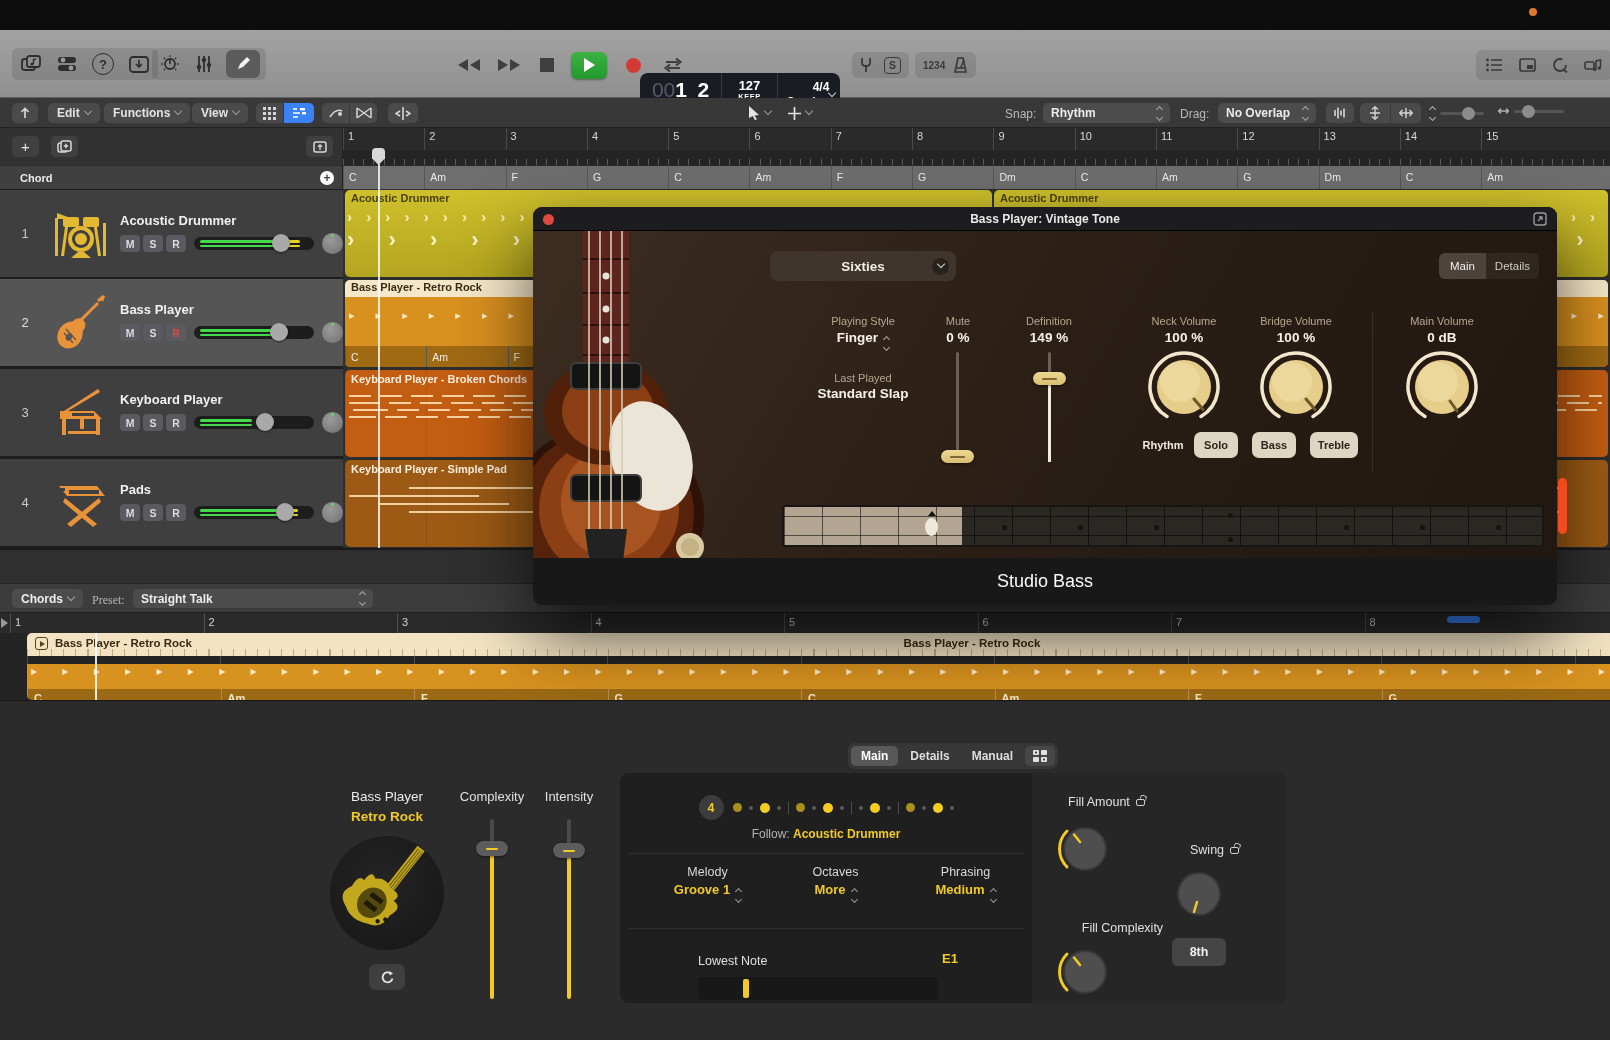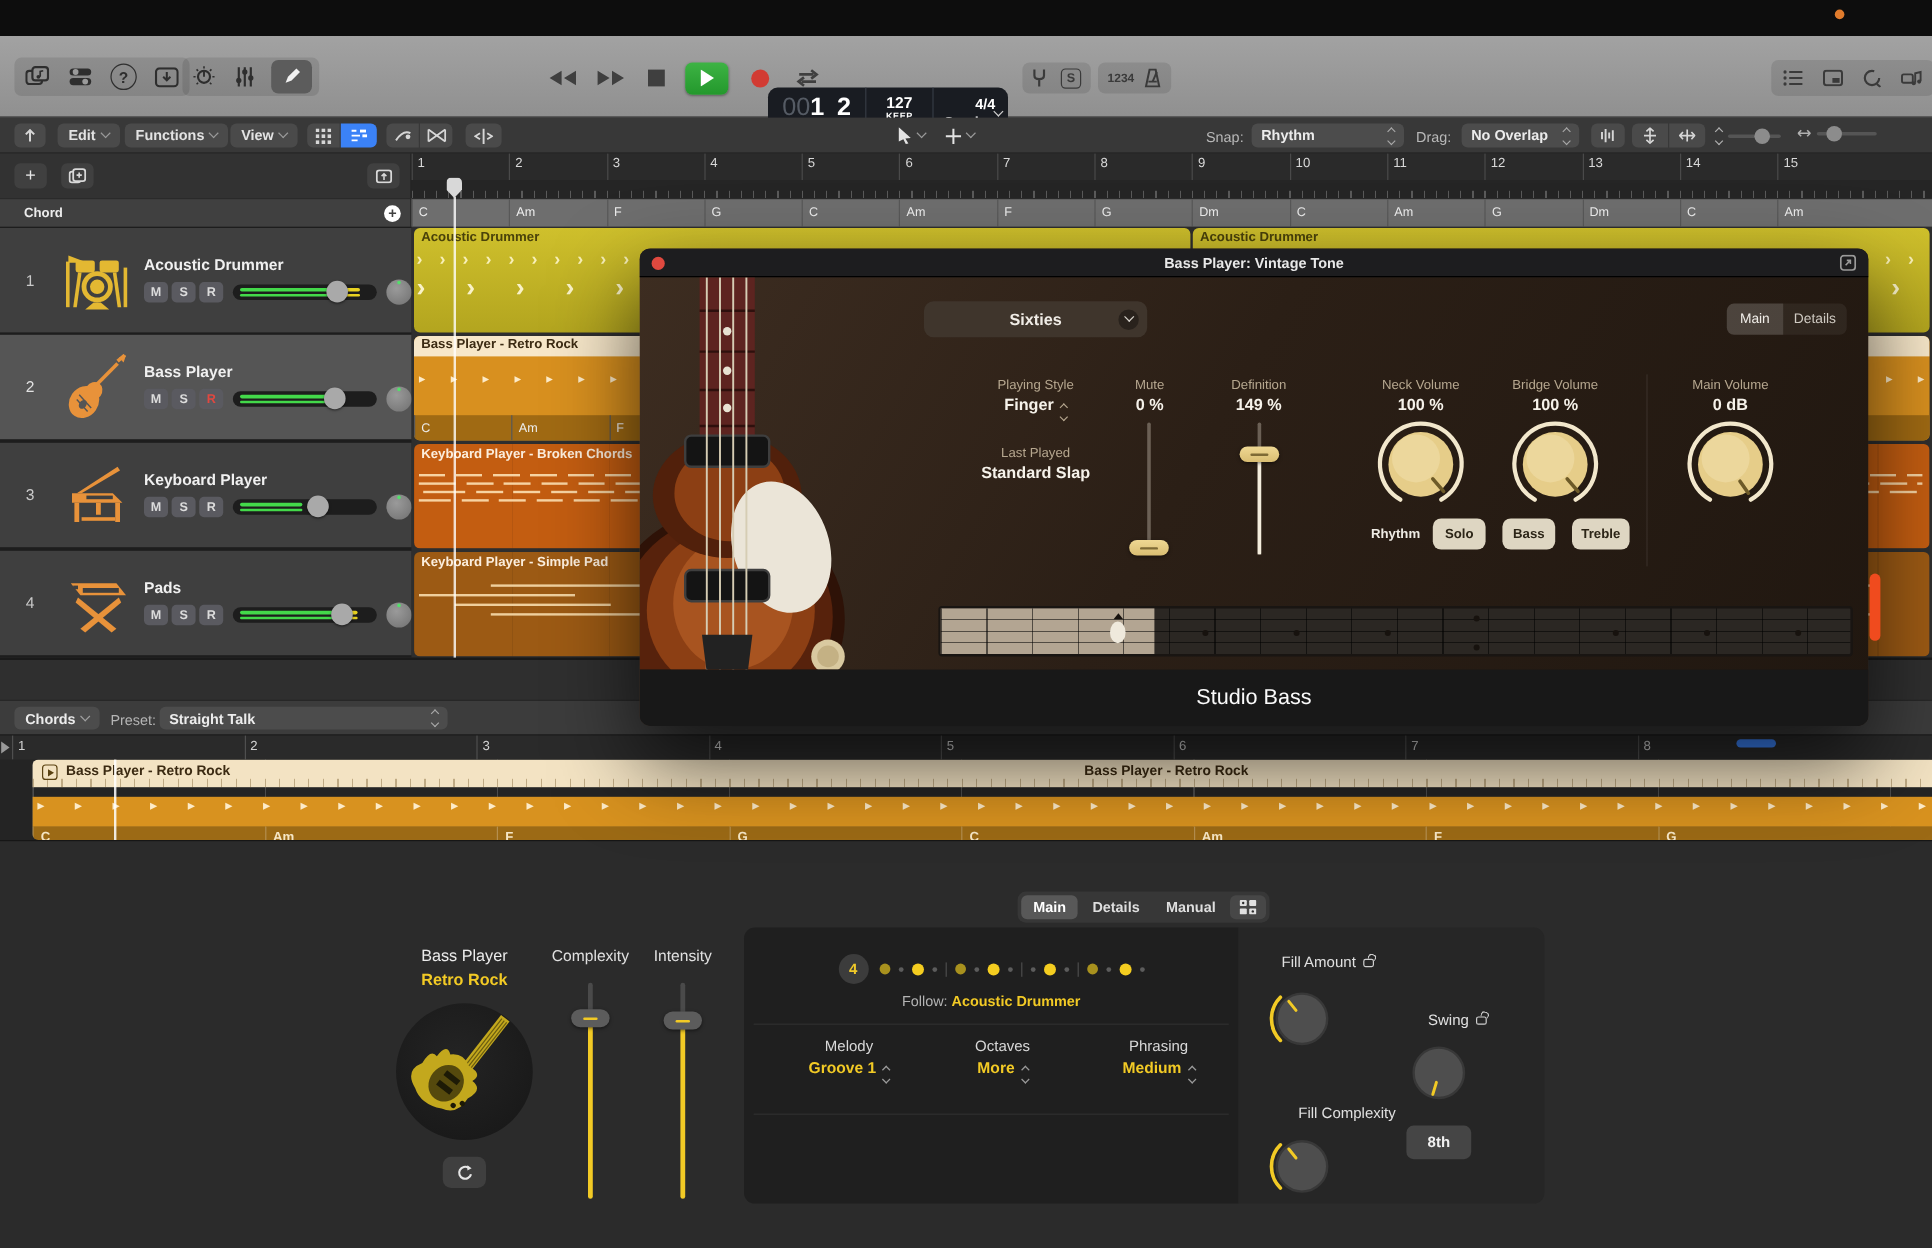--- a/index.html
+++ b/index.html
@@ -611,21 +611,21 @@
   <div class="abs" style="left:378px;top:164px;width:1.5px;height:384px;background:rgba(255,255,255,.8);z-index:5;"></div>
   <div class="abs" style="left:372px;top:148px;width:13px;height:17px;background:#d8d8d8;border-radius:4px 4px 2px 2px;clip-path:polygon(0 0,100% 0,100% 60%,50% 100%,0 60%);z-index:6;"></div>
 
   <div class="abs" style="left:0;top:548px;width:1610px;height:35px;background:#2f2f2f;border-top:2px solid #1a1a1a;"></div>
 
   <div class="abs" style="left:0;top:583px;width:1610px;height:29px;background:#3c3c3c;border-top:1px solid #242424;">
     <span class="abs flex" style="left:12px;top:5px;height:19px;background:#4c4c4c;border-radius:5px;padding:0 9px;color:#ececec;font-size:12px;font-weight:bold;">
       <span>Chords</span>
         <i class="chev-d" style="color:#a0a0a0;"></i>
     </span>
-    <span class="abs" style="left:92px;top:9px;color:#b5b5b5;font-size:12px;">Preset:</span>
+    <span class="abs" style="left:92px;top:9px;color:#b5b5b5;font-size:12px;font-family:Liberation Serif, serif;">Preset:</span>
     <span class="abs flex" style="left:133px;top:5px;width:240px;height:19px;background:#4c4c4c;border-radius:5px;padding:0 8px;color:#ececec;font-size:12px;font-weight:bold;justify-content:space-between;">
       <span>Straight Talk</span>
         <span class="updn" style="color:#a8a8a8;">
           <i class="u"></i>
           <i class="d"></i>
         </span>
     </span>
   </div>
 
   <div class="abs" style="left:0;top:612px;width:1610px;height:21px;background:#2a2a2a;border-top:1px solid #1e1e1e;">
@@ -939,20 +939,27 @@
             </span></div>
       </div>
       <div class="abs" style="left:288px;top:92px;width:115px;text-align:center;">
         <div style="color:#d8d8d8;font-size:12.5px;">Phrasing</div>
         <div class="ylb" style="font-size:13px;margin-top:3px;"><span>Medium</span><span class="updn" style="color:#9a9a9a;">
               <i class="u"></i>
               <i class="d"></i>
             </span></div>
       </div>
       <div class="abs" style="left:8px;top:155px;width:396px;height:1px;background:rgba(255,255,255,.07);"></div>
+      <div class="abs" style="left:78px;top:178px;width:260px;">
+        <span style="color:#e0e0e0;font-size:12.5px;">Lowest Note</span>
+        <span class="ylb" style="float:right;font-size:13px;">E1</span>
+        <div style="margin-top:8px;position:relative;width:240px;height:23px;background:#181818;border-radius:4px;">
+          <span style="position:absolute;left:45px;top:2px;width:6px;height:19px;background:#f2ca25;border-radius:2px;"></span>
+        </div>
+      </div>
     </div>
 
     <div class="abs" style="left:1032px;top:72px;width:255px;height:230px;background:#262626;border-radius:0 9px 9px 0;">
       <div class="abs flex" style="left:36px;top:22px;color:#e0e0e0;font-size:12.5px;">
         <span>Fill Amount</span>
           <span class="lock"></span>
       </div>
       <span class="ctr abs" style="left:22px;top:45px;">
         <svg width="62" height="62" viewBox="0 0 62 62">
             <path d="M13 13 A25.5 25.5 0 0 0 13 49" stroke="#f2ca25" stroke-width="3" fill="none" stroke-linecap="round"></path>

